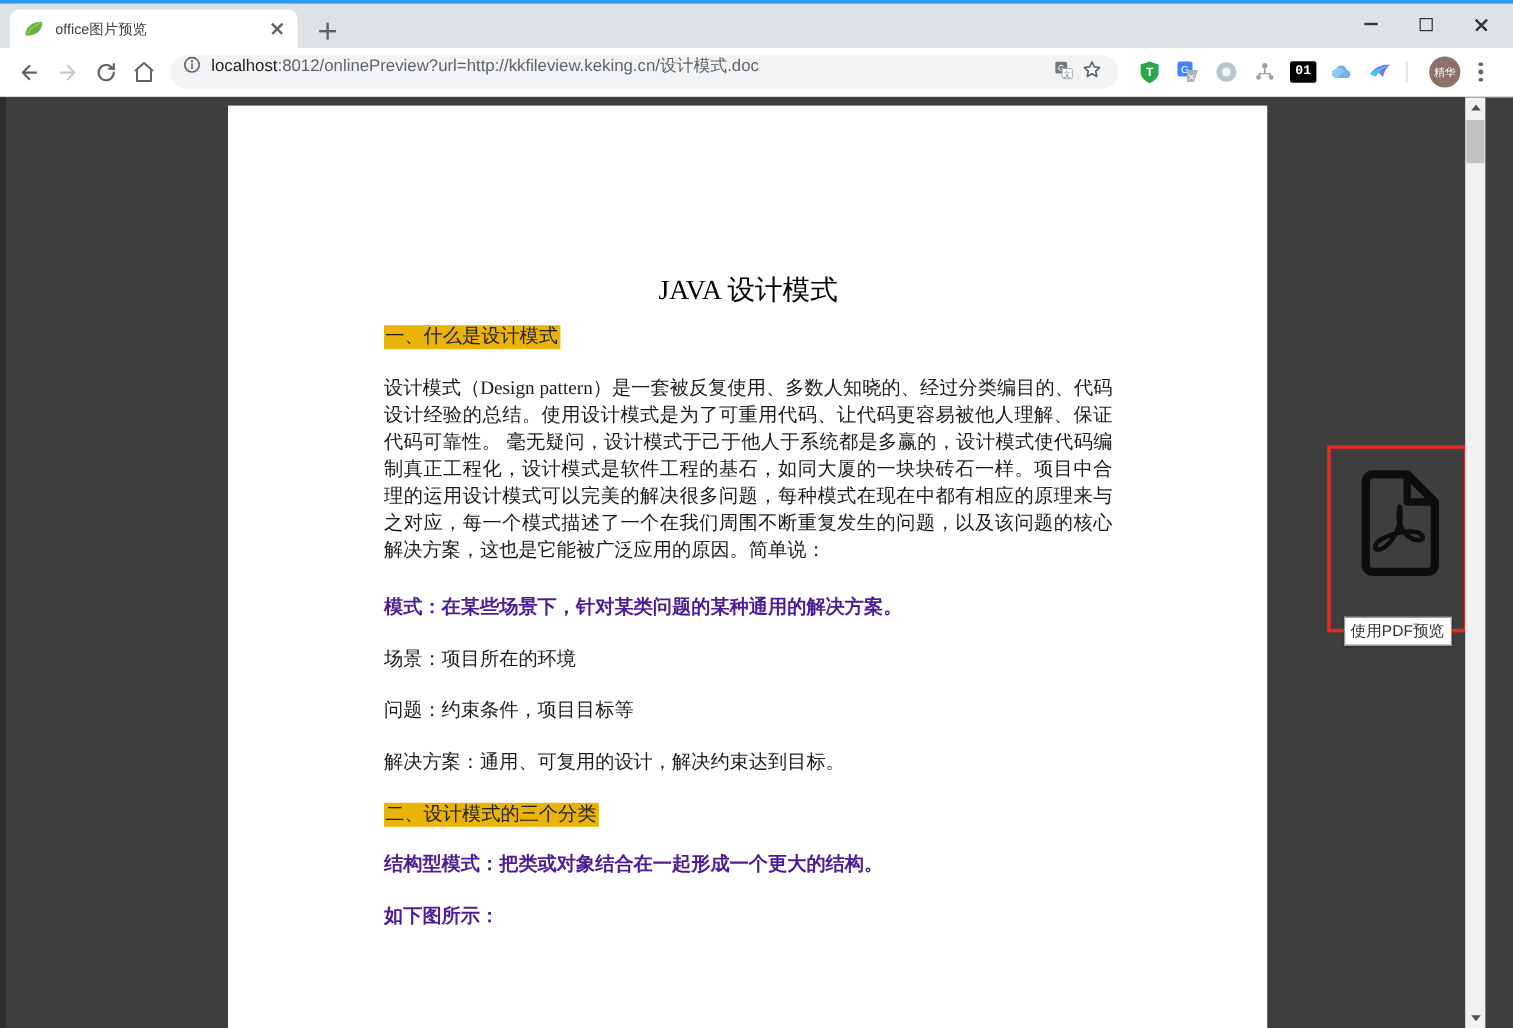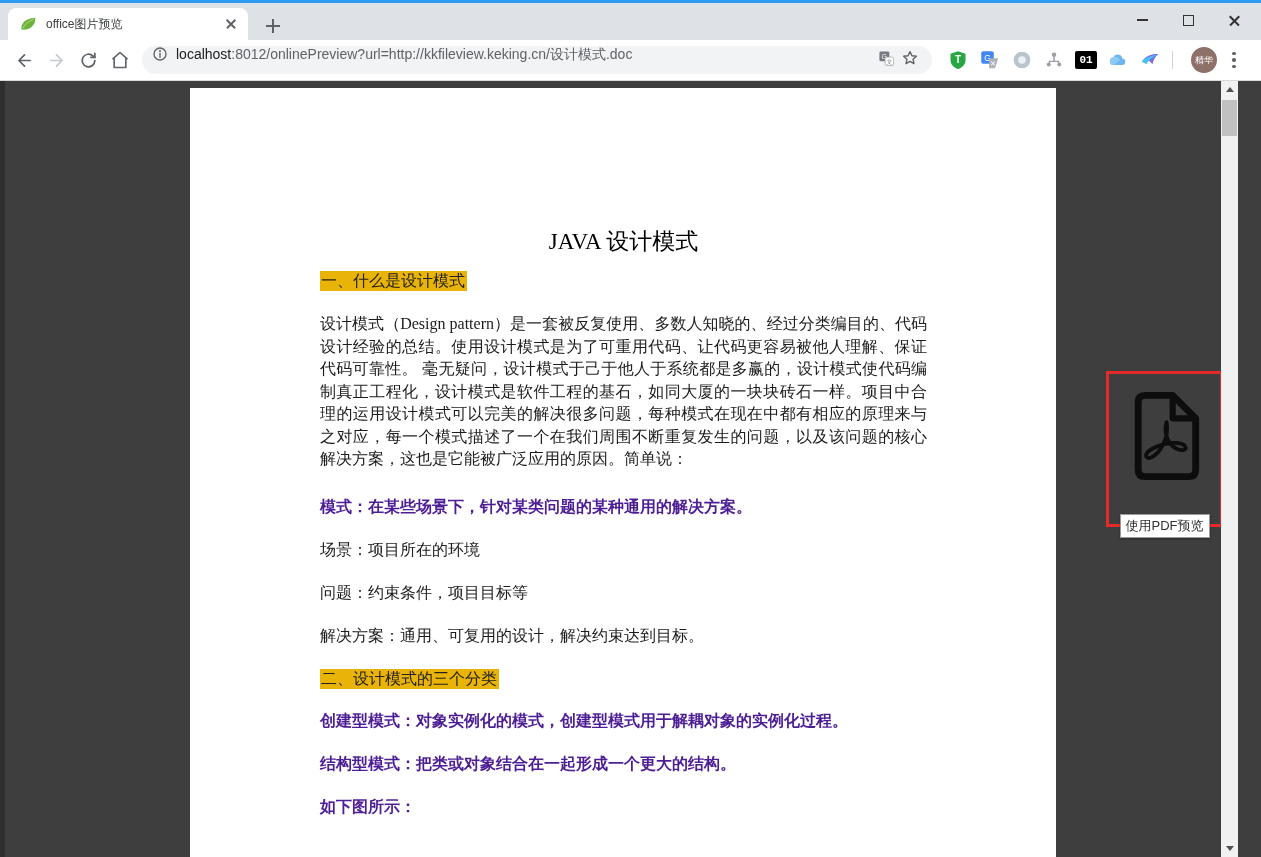--- a/index.html
+++ b/index.html
@@ -210,21 +210,20 @@
     <div class="page">
       <div class="doc-body">
         <div class="doc-title">JAVA 设计模式</div>
         <div class="hl-row"><span>一、什么是设计模式</span></div>
         <div class="para">设计模式（Design pattern）是一套被反复使用、多数人知晓的、经过分类编目的、代码设计经验的总结。使用设计模式是为了可重用代码、让代码更容易被他人理解、保证代码可靠性。 毫无疑问，设计模式于己于他人于系统都是多赢的，设计模式使代码编制真正工程化，设计模式是软件工程的基石，如同大厦的一块块砖石一样。项目中合理的运用设计模式可以完美的解决很多问题，每种模式在现在中都有相应的原理来与之对应，每一个模式描述了一个在我们周围不断重复发生的问题，以及该问题的核心解决方案，这也是它能被广泛应用的原因。简单说：</div>
         <div class="dline first bold">模式：在某些场景下，针对某类问题的某种通用的解决方案。</div>
         <div class="dline">场景：项目所在的环境</div>
         <div class="dline">问题：约束条件，项目目标等</div>
         <div class="dline">解决方案：通用、可复用的设计，解决约束达到目标。</div>
         <div class="hl-row" style="margin-top:21px"><span>二、设计模式的三个分类</span></div>
-        <div class="dline bold">创建型模式：对象实例化的模式，创建型模式用于解耦对象的实例化过程。</div>
         <div class="dline bold">结构型模式：把类或对象结合在一起形成一个更大的结构。</div>
         <div class="dline bold">如下图所示：</div>
       </div>
     </div>
 
     <div class="pdf-btn">
       <svg class="pdf-icon" width="78" height="92" viewBox="0 0 100 120">
         <path d="M24 7 H60 L90 37 V104 Q90 113 81 113 H24 Q15 113 15 104 V16 Q15 7 24 7 Z" fill="none" stroke="#0d0d0d" stroke-width="9" stroke-linejoin="round"></path>
         <path d="M60 9 V37 H88" fill="none" stroke="#0d0d0d" stroke-width="8" stroke-linejoin="round"></path>
         <path d="M52 42 C56 62 44 82 32 88 C24 91 22 83 33 77 C47 69 70 66 76 73 C80 79 70 81 61 74 C51 66 49 52 52 42 Z" fill="none" stroke="#0d0d0d" stroke-width="5" stroke-linecap="round" stroke-linejoin="round"></path>

